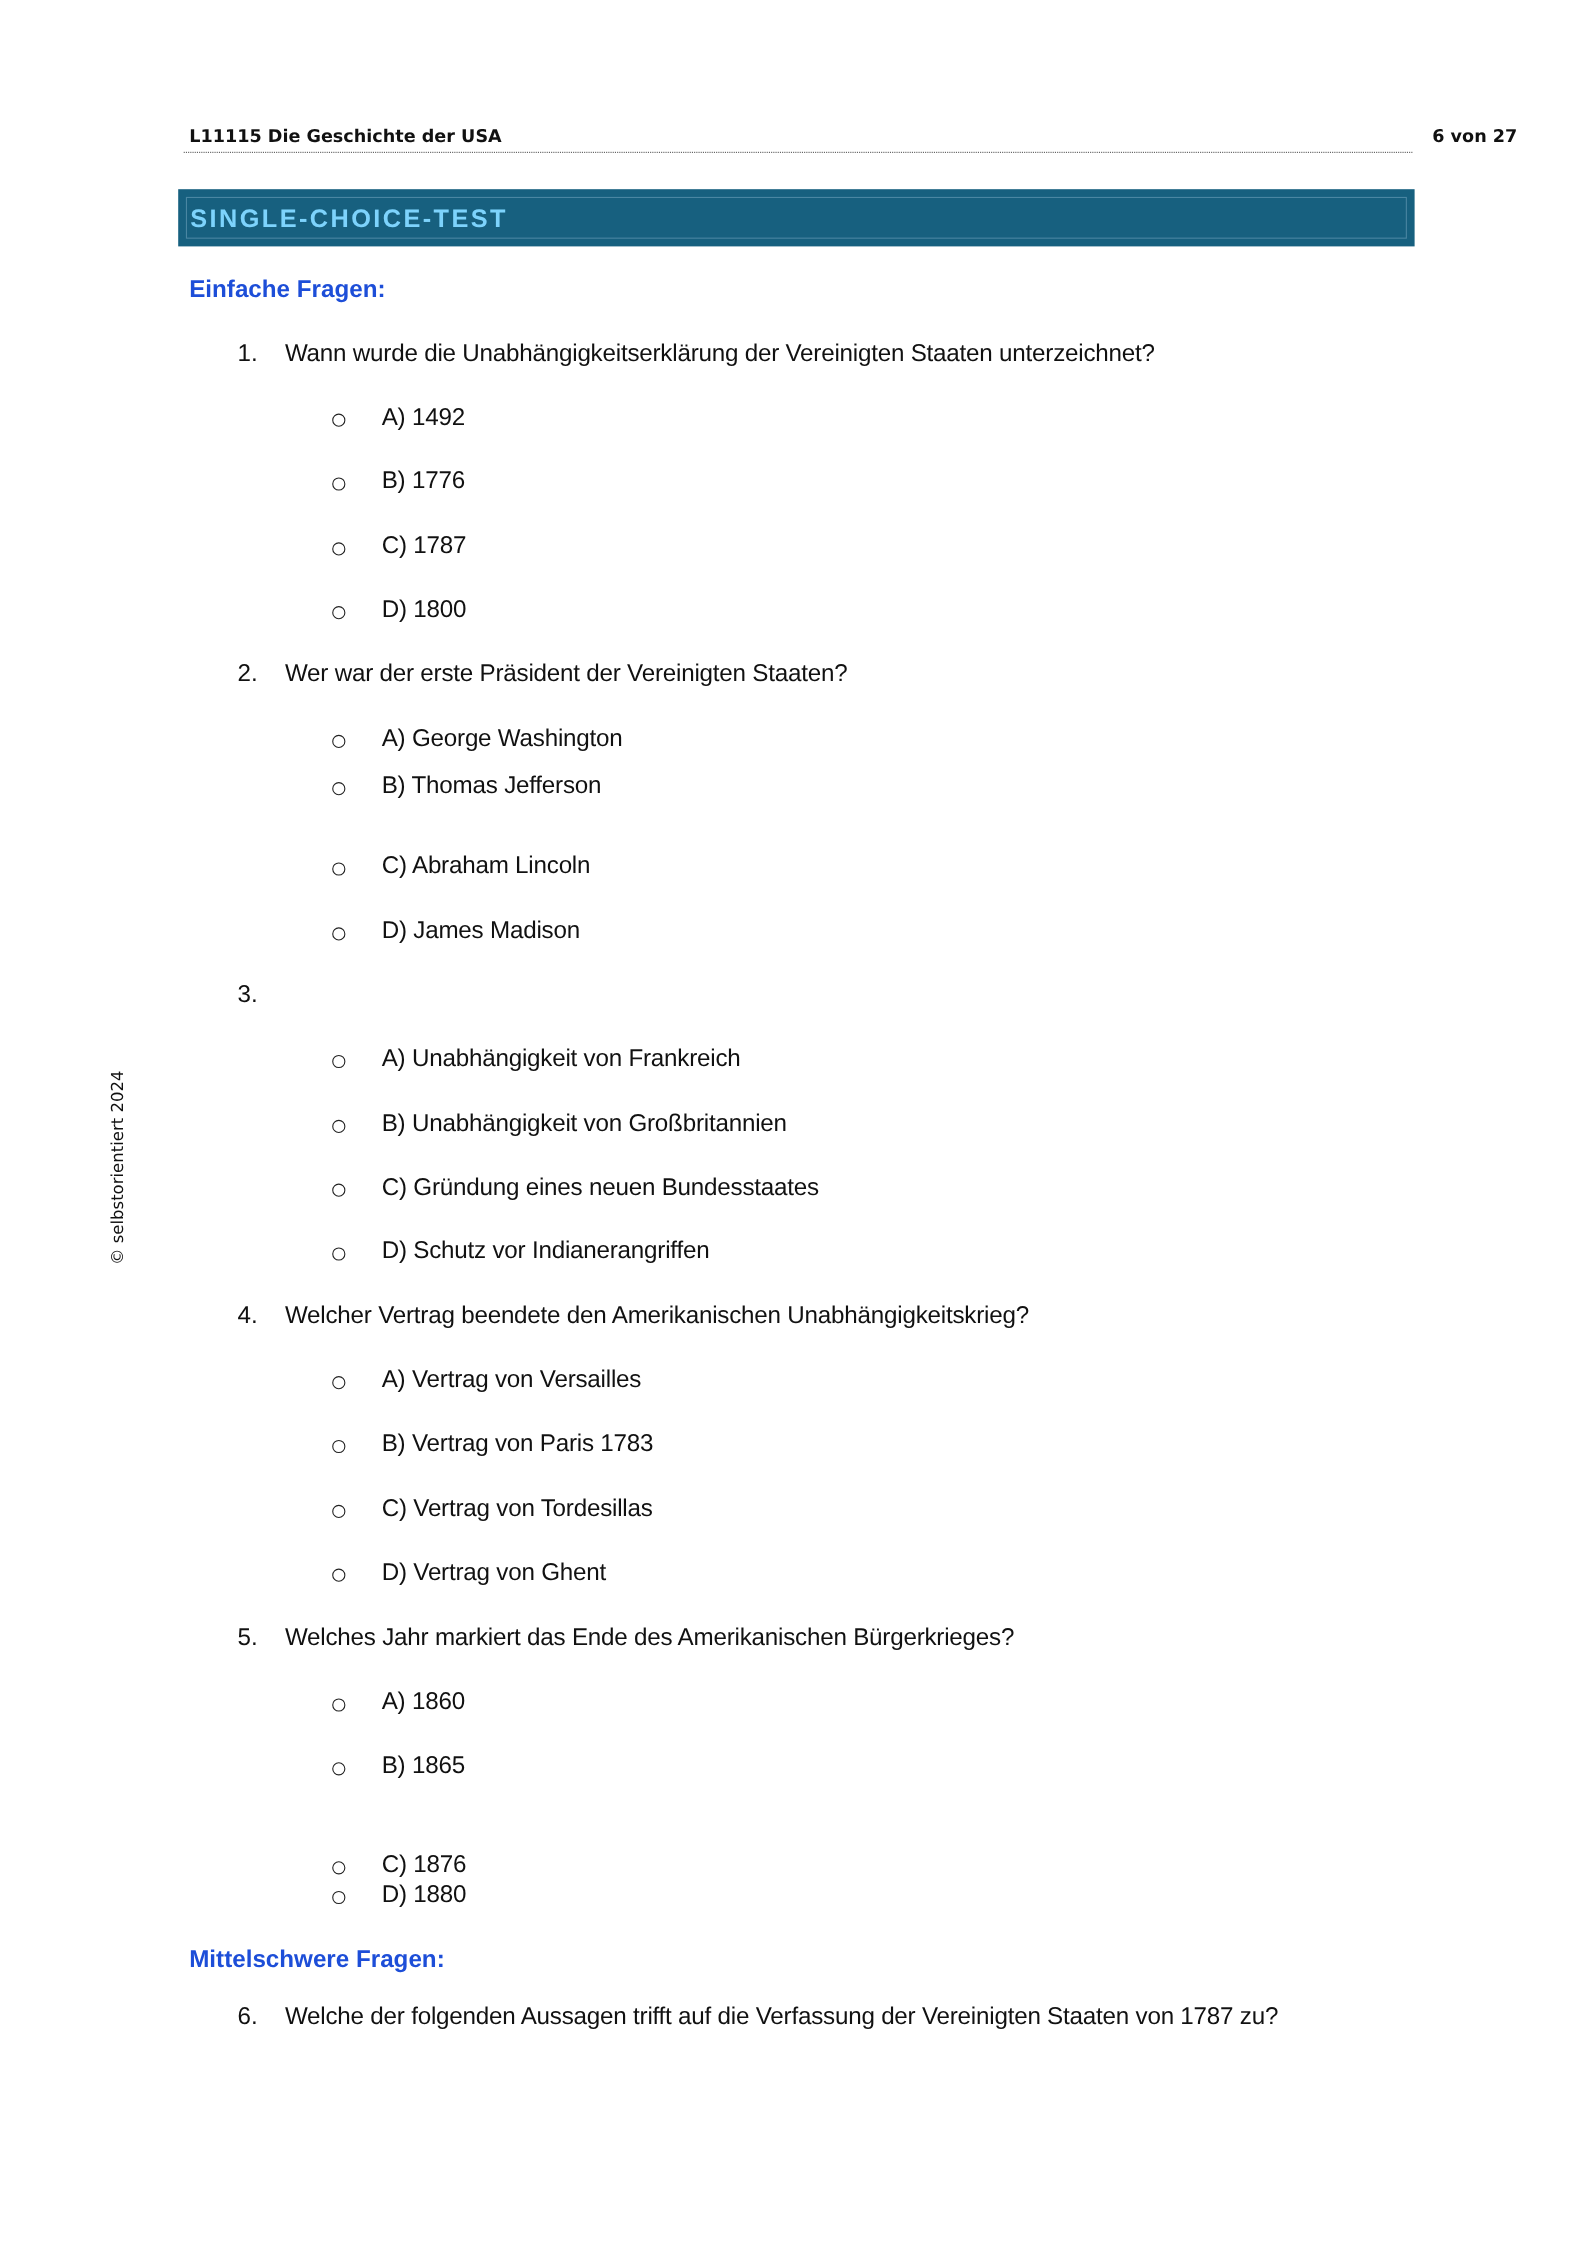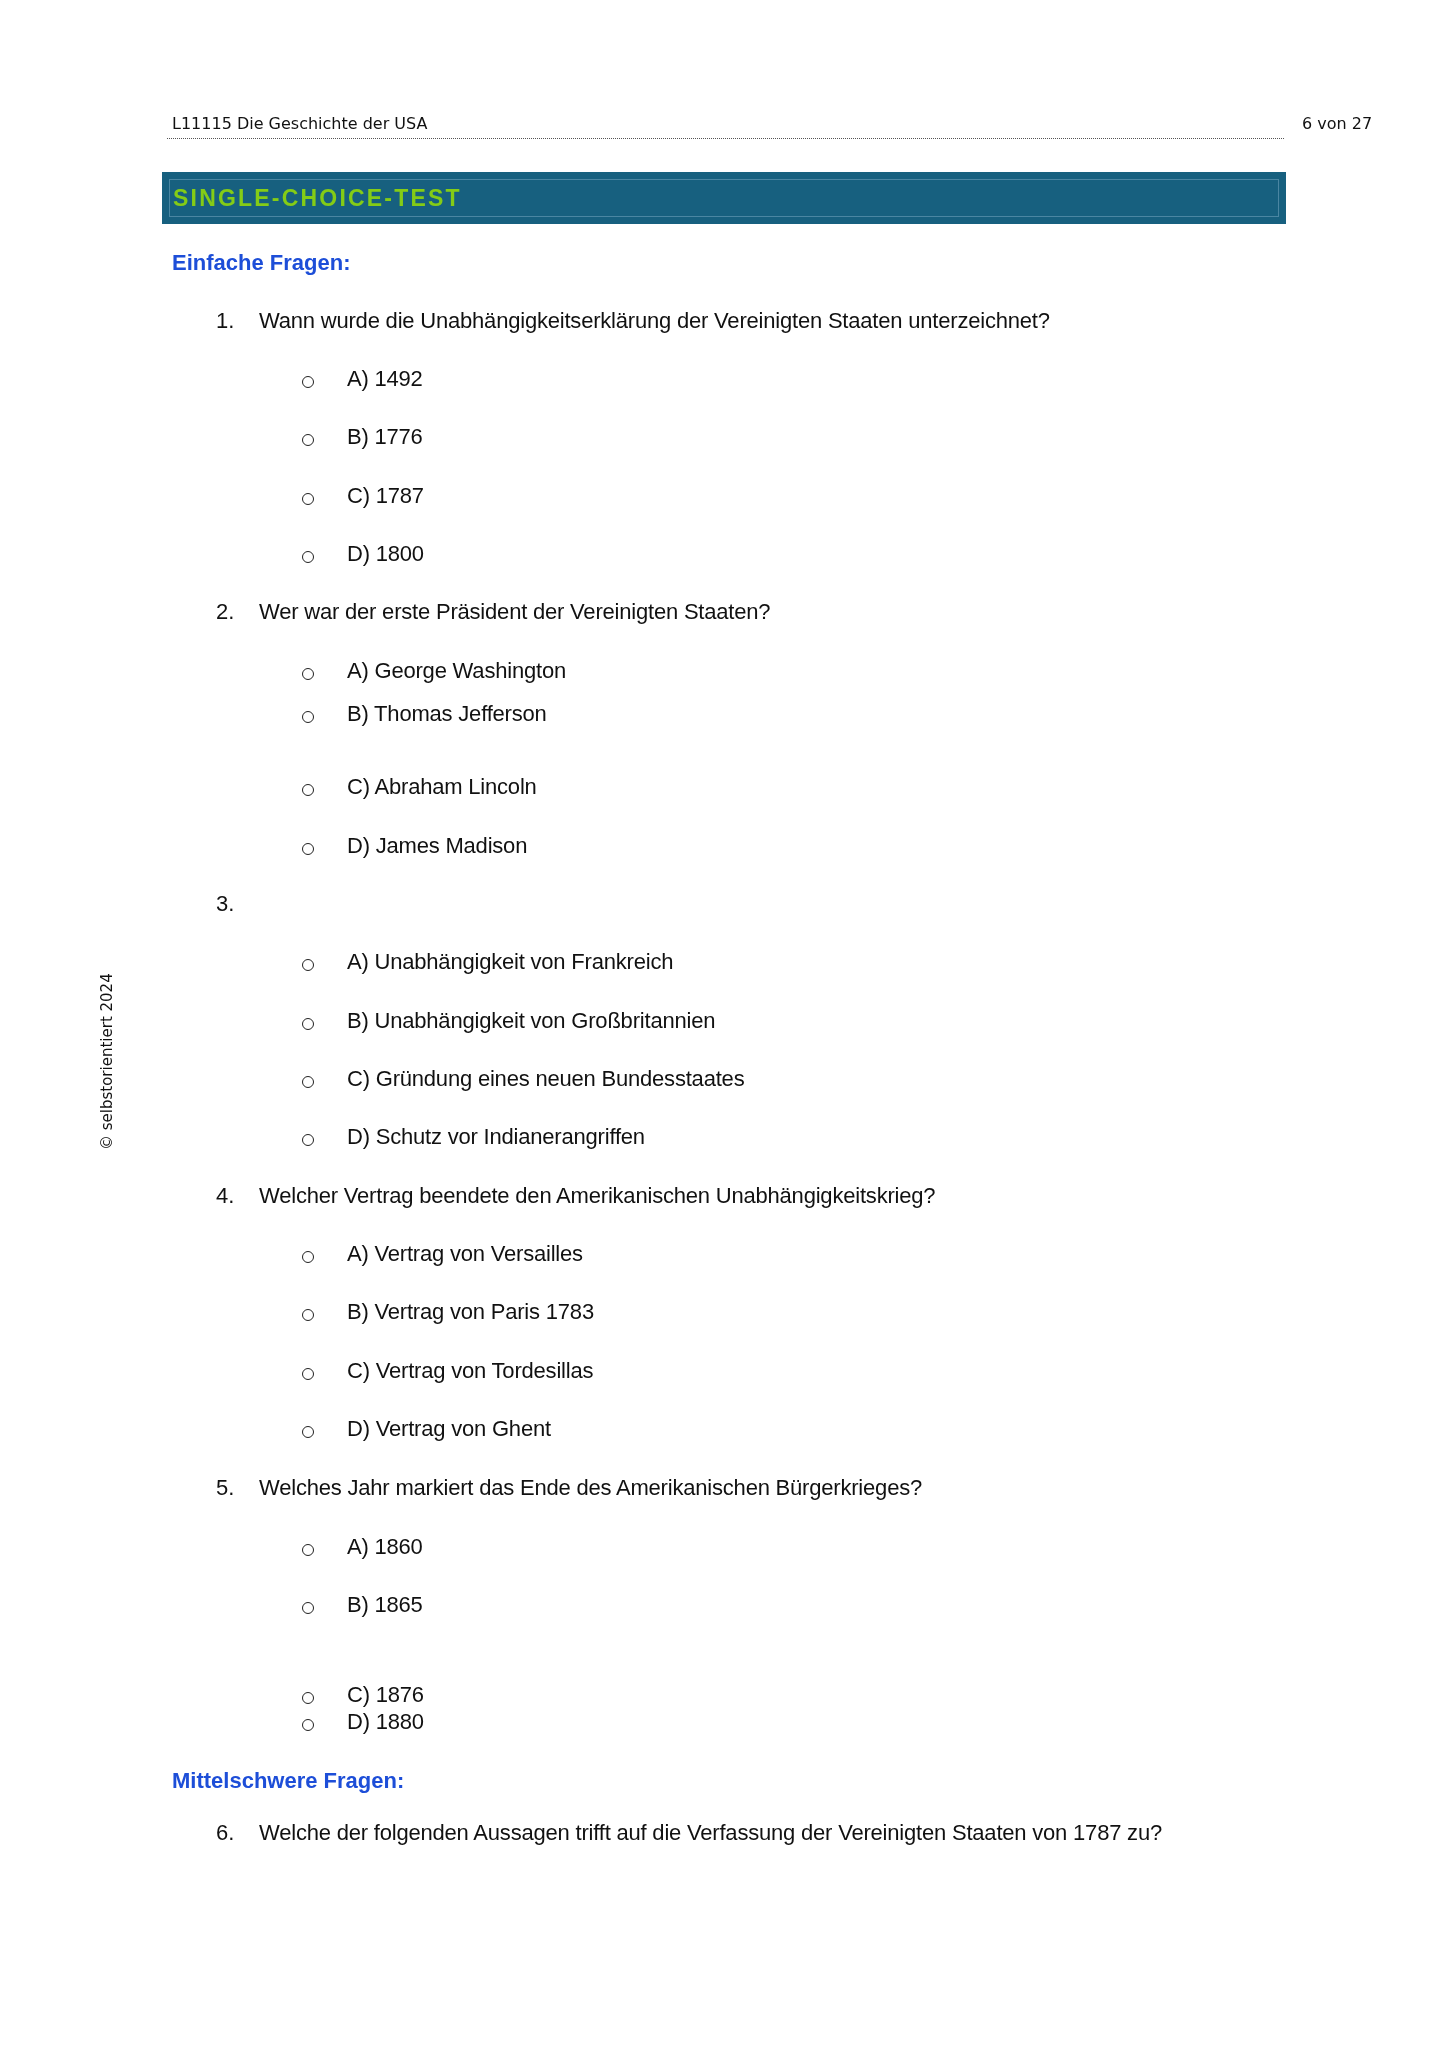--- a/index.html
+++ b/index.html
@@ -14,20 +14,21 @@
       overflow: hidden;
       font-family: "Liberation Sans", "DejaVu Sans", sans-serif;
       color: #111111;
     }
     .page-header {
       position: absolute;
       left: 0;
       top: 0;
       width: 1284px;
       height: 140px;
+      font-weight: bold;
     }
     .header-title {
       position: absolute;
       left: 172px;
       top: 114px;
       font-family: "DejaVu Sans", sans-serif;
       font-size: 16px;
       line-height: 20px;
       color: #111;
       white-space: nowrap;
@@ -68,21 +69,21 @@
     .banner-title {
       position: absolute;
       left: 11px;
       top: 0;
       height: 52px;
       line-height: 52px;
       font-family: "Liberation Sans", sans-serif;
       font-weight: bold;
       font-size: 23px;
       letter-spacing: 2.2px;
-      color: #84cc16;
+      color: #7dd3fc;
       white-space: nowrap;
     }
     .section-heading {
       position: absolute;
       left: 172px;
       font-family: "Liberation Sans", sans-serif;
       font-weight: bold;
       font-size: 22px;
       line-height: 26px;
       color: #1d4ed8;

